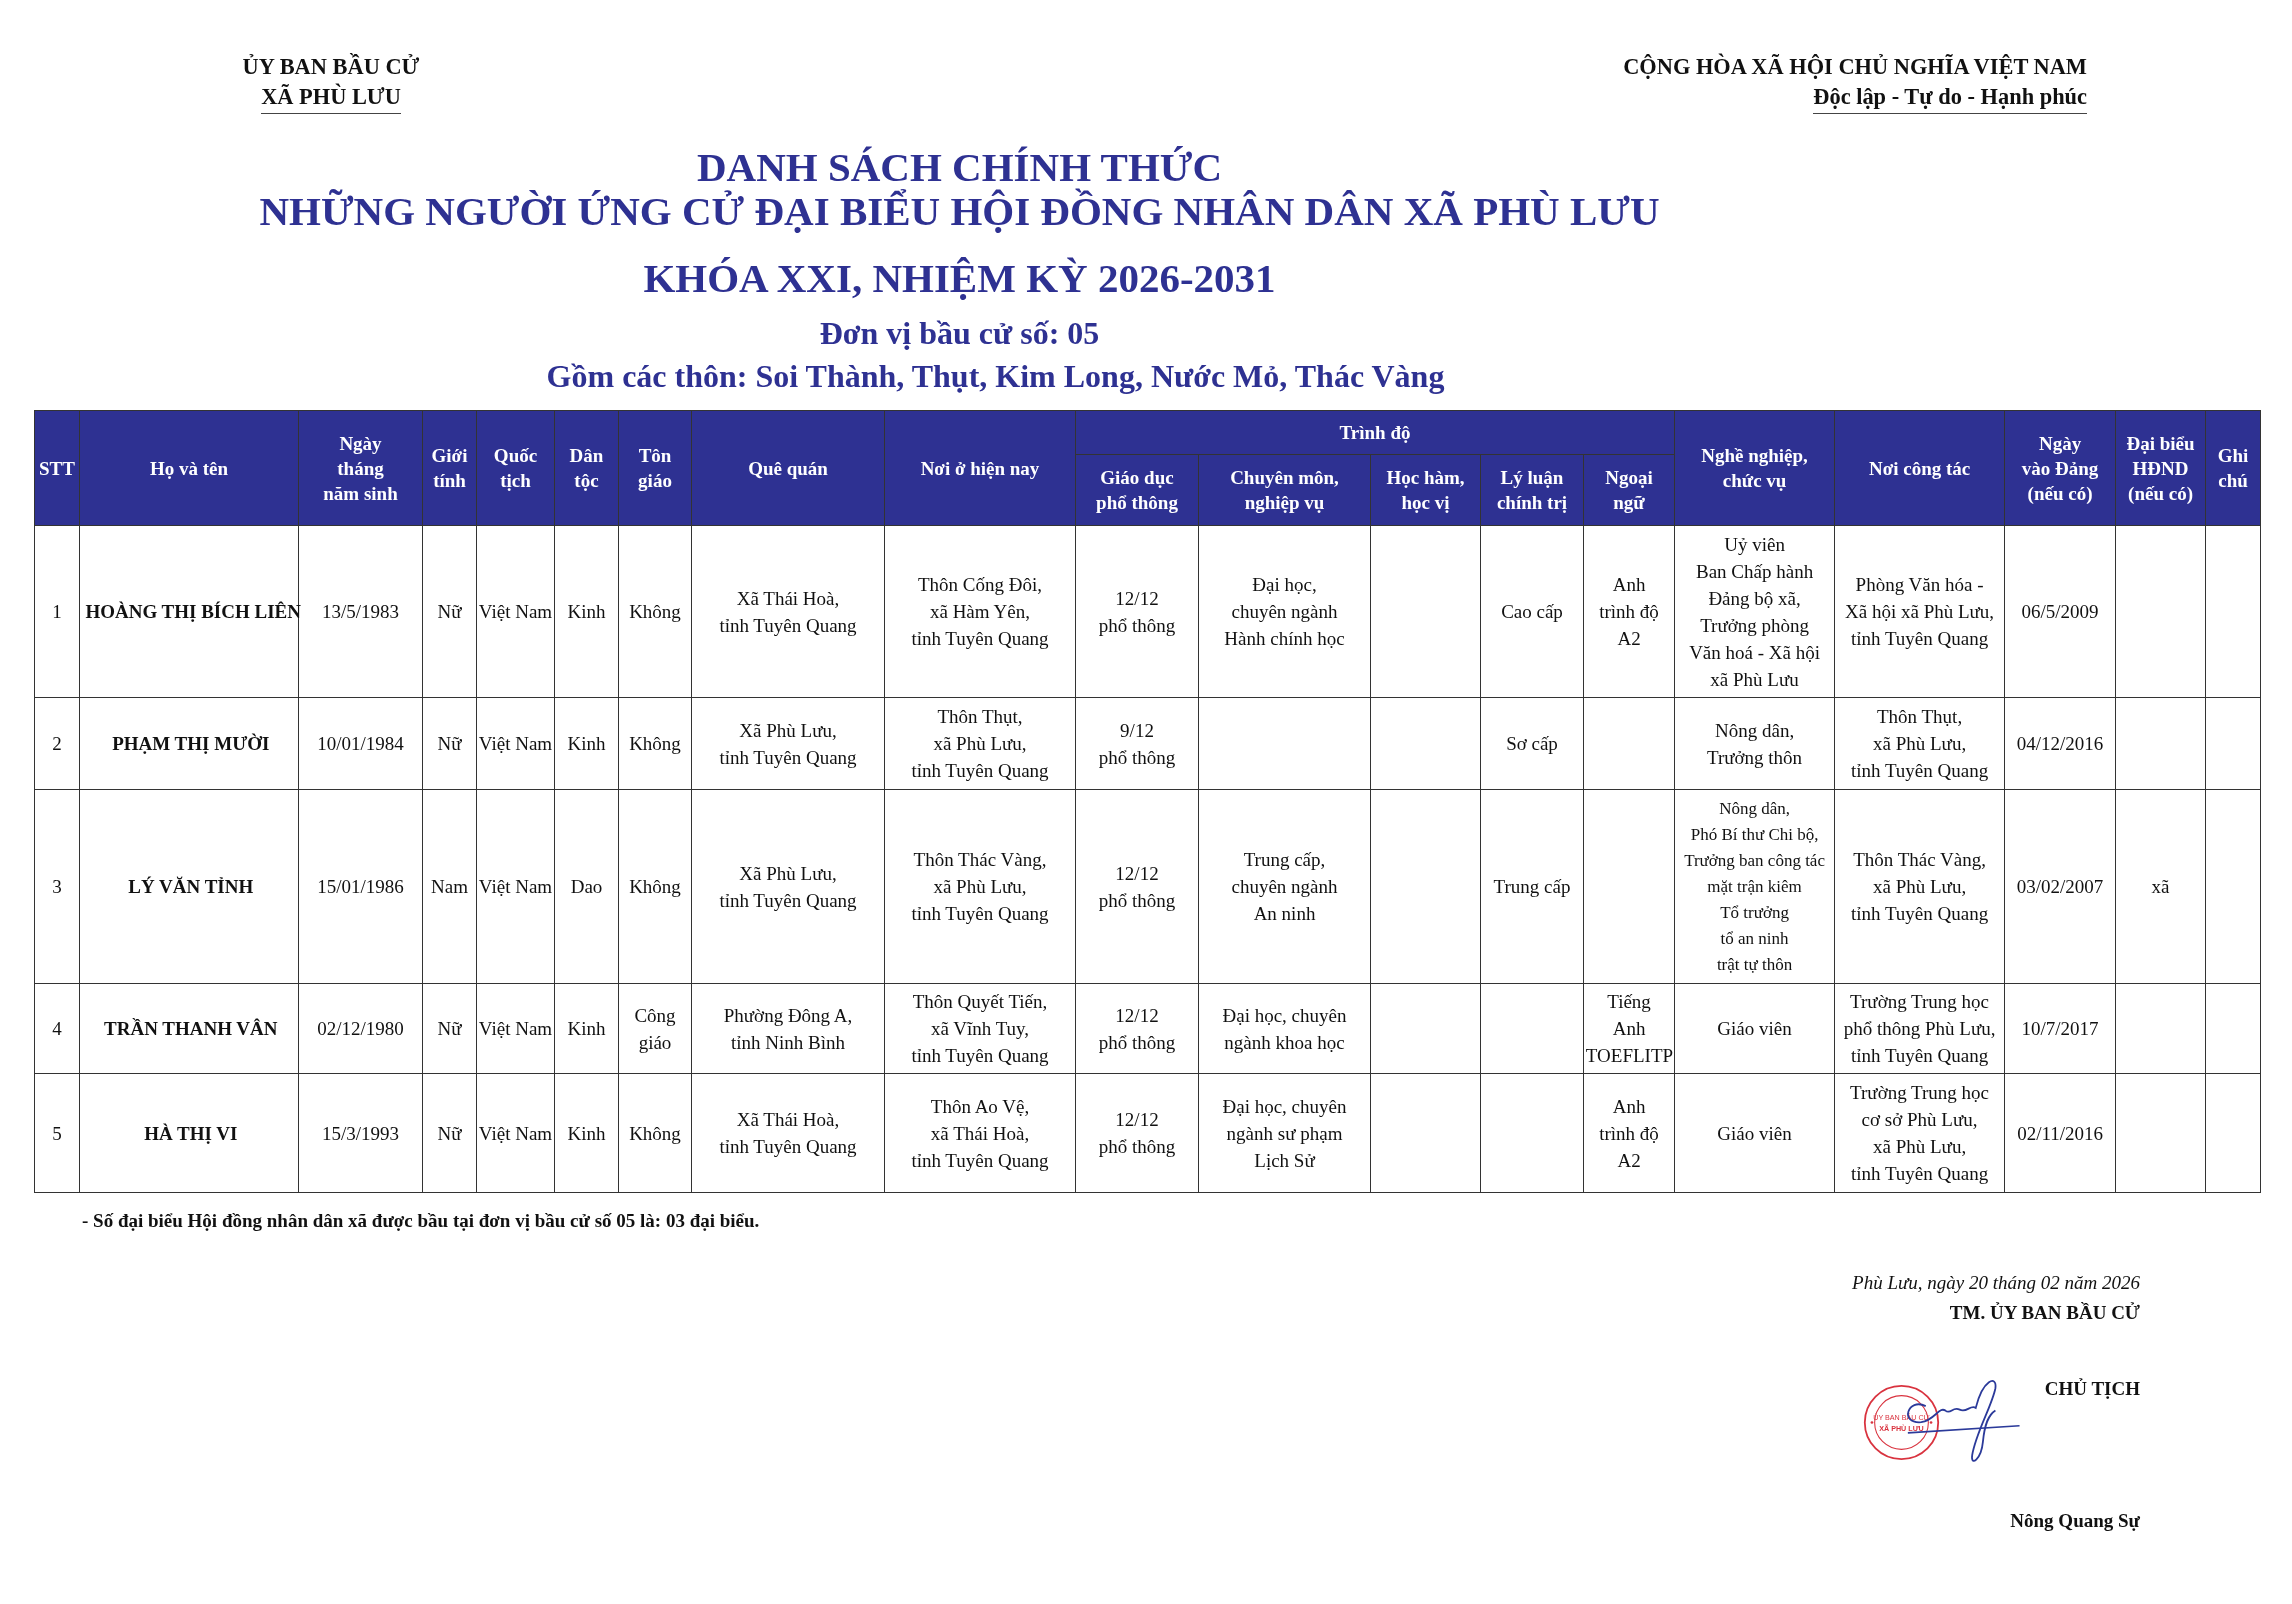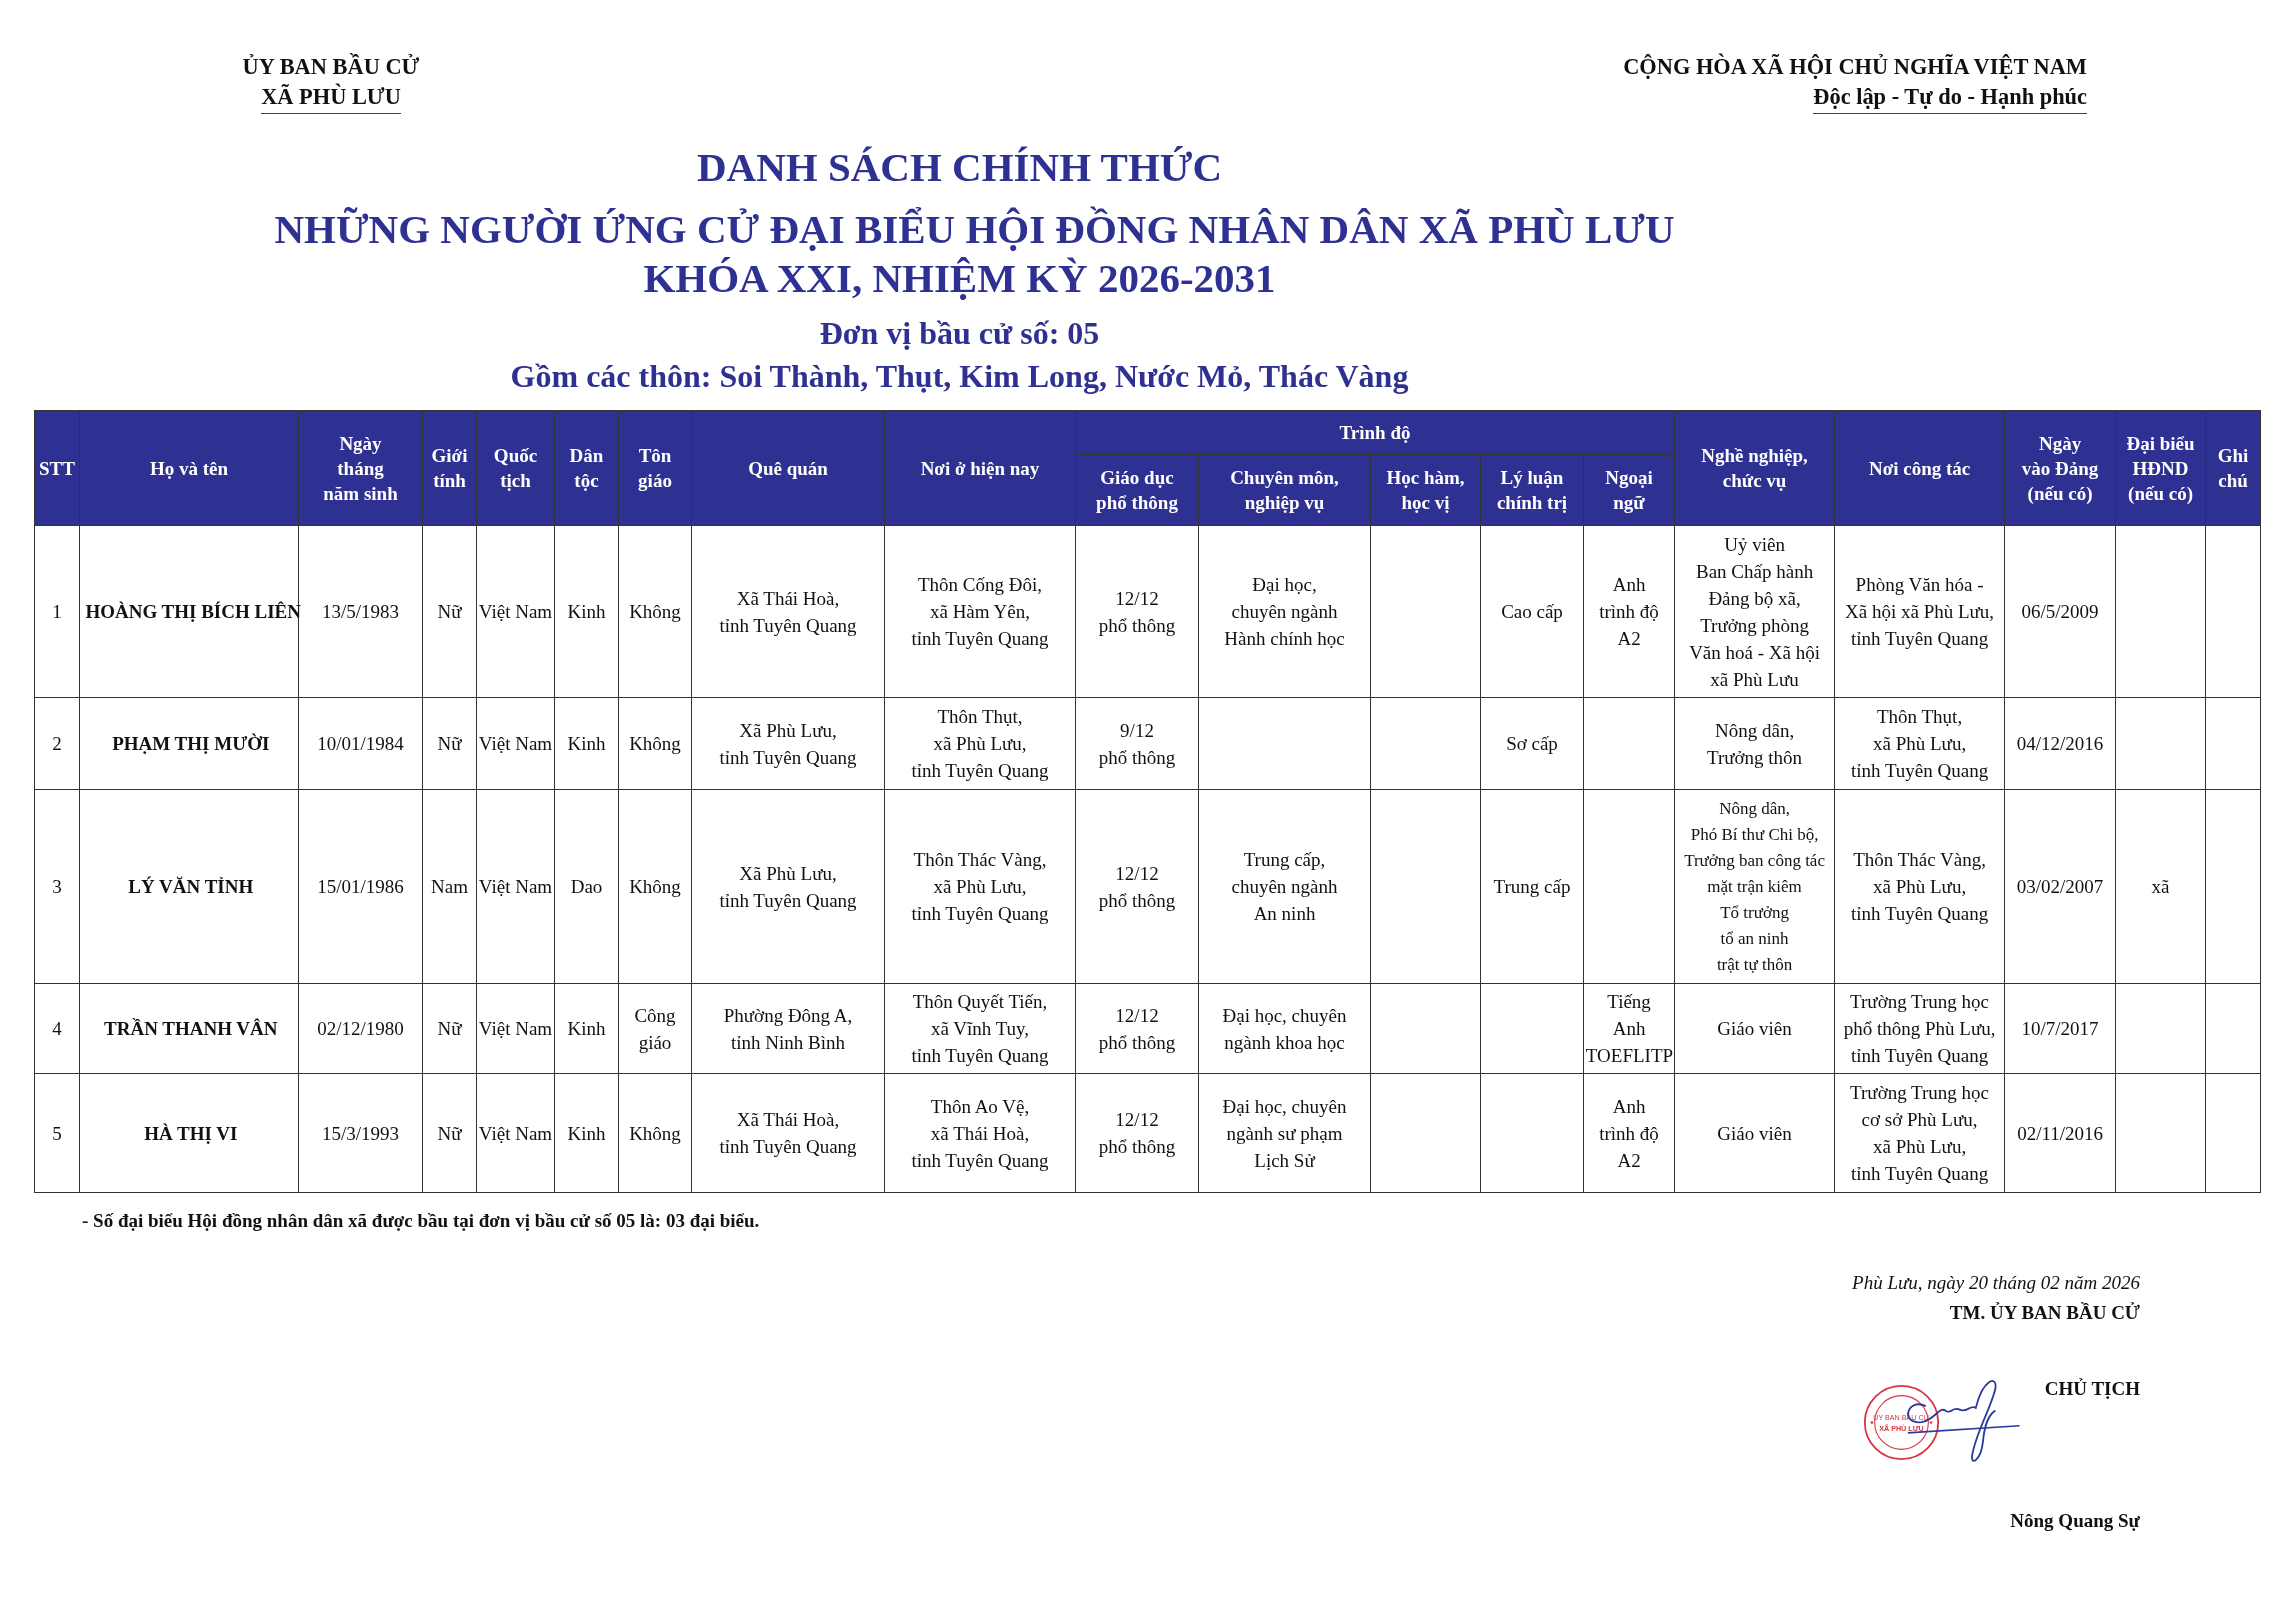--- a/index.html
+++ b/index.html
@@ -4,24 +4,24 @@
 <style>
   html, body { margin:0; padding:0; background:#ffffff; }
   body { width:2293px; height:1605px; position:relative; overflow:hidden;
          font-family:"Liberation Serif", "DejaVu Serif", serif; color:#111; }
   .abs { position:absolute; }
   .hdr-left { left:170px; top:52px; width:322px; text-align:center; font-weight:bold; font-size:22.4px; line-height:30px; }
   .hdr-right { left:1505px; top:52px; width:582px; text-align:right; font-weight:bold; font-size:22.4px; line-height:30px; }
   .uline { display:inline-block; border-bottom:1.8px solid #444; padding-bottom:0.9px; }
   .title { left:0; width:1919px; text-align:center; color:#2e3192; font-weight:bold; }
   .t1 { top:143px; font-size:41px; }
-  .t2 { top:205px; font-size:41px;padding-left:15px; }
+  .t2 { top:187px; font-size:41px; }
   .t3 { top:254px; font-size:41px; }
   .t4 { top:315px; font-size:32px; }
-  .t5 { top:358px; font-size:32px; }
+  .t5 { top:358px; font-size:32px;padding-left:36px; }
 
   table.main { position:absolute; left:34px; top:410px; border-collapse:collapse; table-layout:fixed; width:2224px; }
   table.main th, table.main td { border:1.3px solid #333; text-align:center; vertical-align:middle; padding:0 1.8px; }
   table.main th { background:#2e3192; color:#ffffff; font-weight:bold; font-size:19px; line-height:25px; }
   table.main td { font-size:19px; line-height:27px; color:#111; }
   table.main td.name { text-align:center; font-weight:bold; padding-left:5.4px; white-space:nowrap; font-size:19px; }
   table.main td.nw { white-space:nowrap; }
   tr.h1 th { height:43px; }
   tr.h2 th { height:70px; }
   .ml { white-space:pre-line; }

